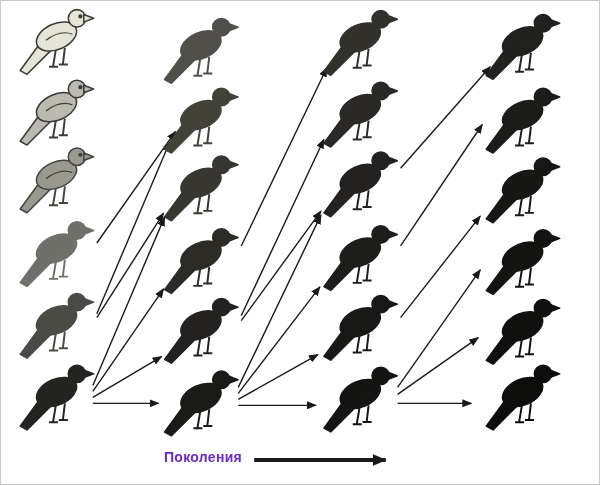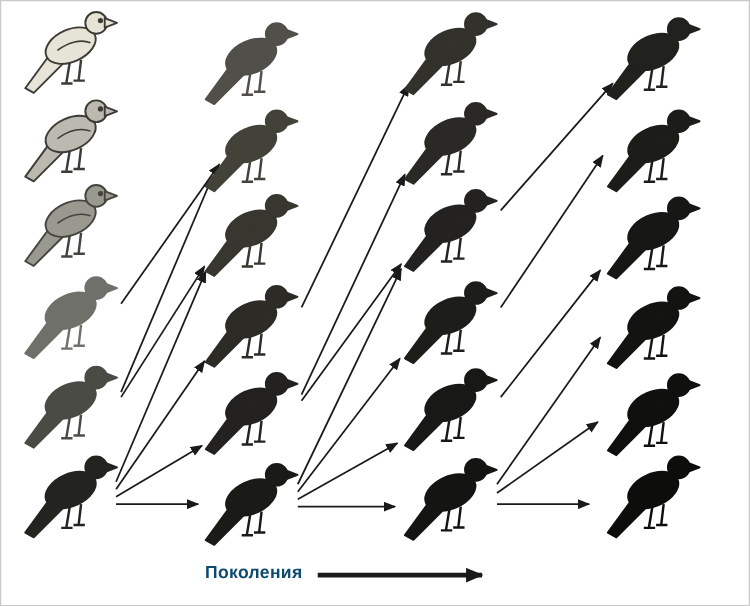--- a/index.html
+++ b/index.html
@@ -17,21 +17,21 @@
     position: absolute;
     left: 0; top: 0;
     width: 100%; height: 100%;
   }
   .gen-label {
     position: absolute;
     left: 163px;
     top: 448px;
     font-size: 14px;
     font-weight: bold;
-    color: #0c4a6e;
+    color: #6d28d9;
     letter-spacing: 0.3px;
   }
 </style>
 </head>
 <body>
 
 <div class="canvas">
 
   <svg id="diagram-svg" viewBox="0 0 600 485" xmlns="http://www.w3.org/2000/svg">
     <defs>

